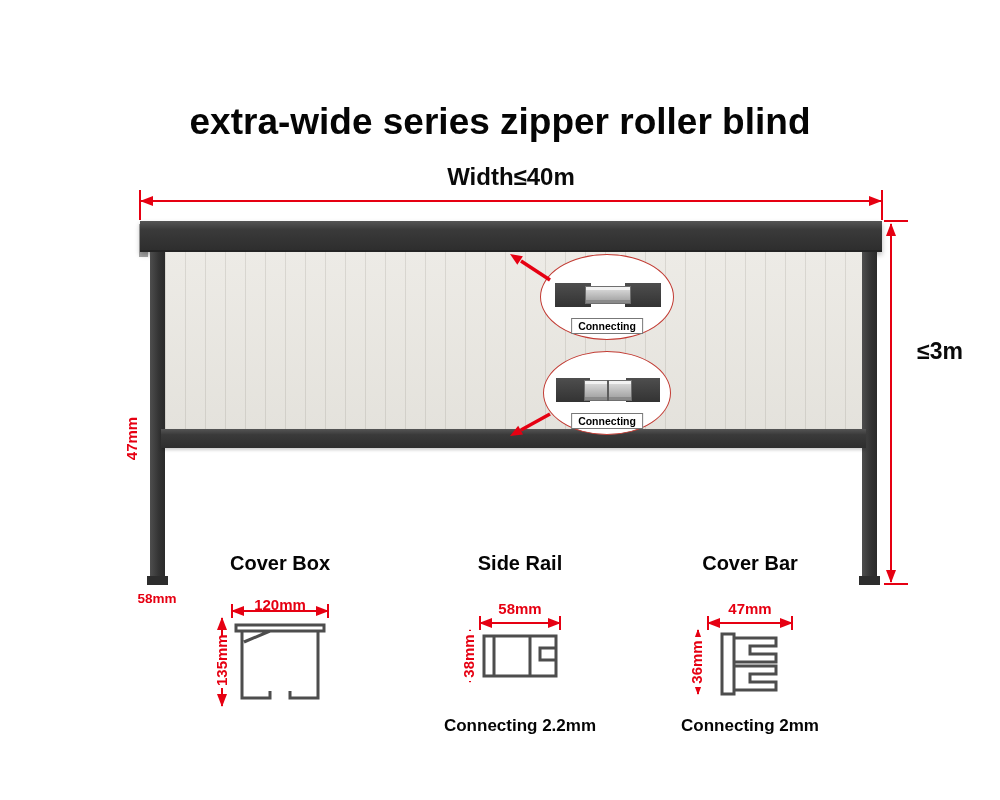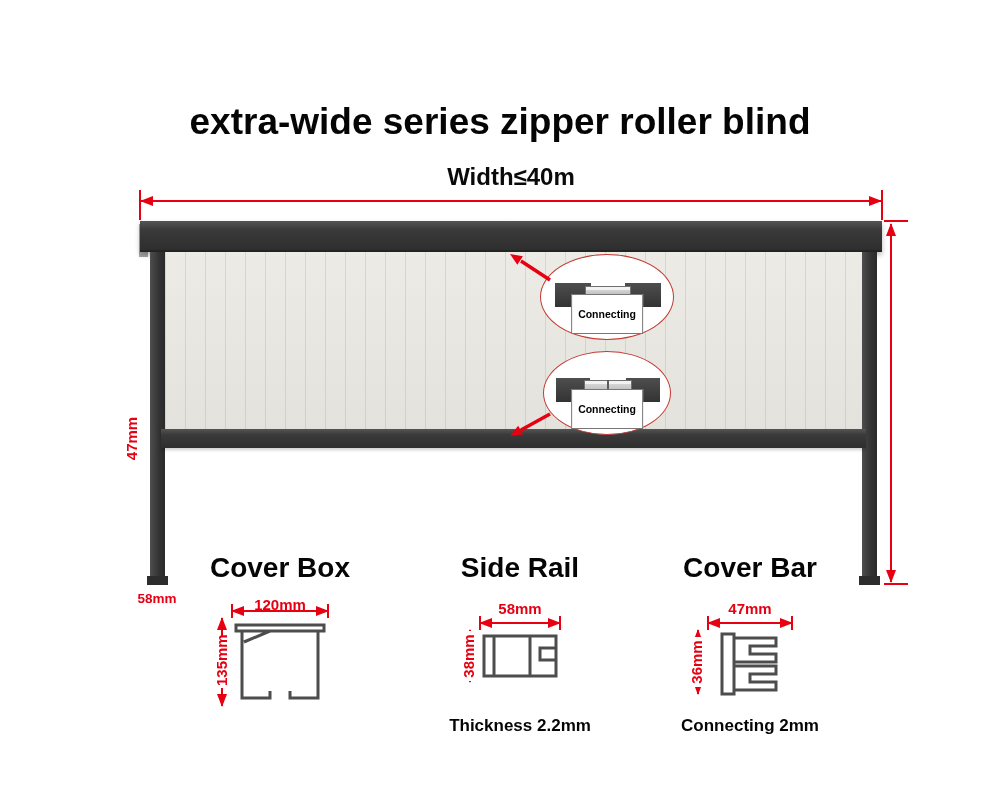--- a/index.html
+++ b/index.html
@@ -27,28 +27,28 @@
   .varrow::after{bottom:-1px;border-top:13px solid var(--accent-red)}
   .tick{position:absolute;background:var(--accent-red)}
   .vtick{width:2px}
   .htick{height:2px}
   
   .frame{position:absolute;background:linear-gradient(180deg,#555 0%,var(--frame-dark) 30%,#2e2e2e 100%)}
   .railg{background:linear-gradient(90deg,#4e4e4e,#333 60%,#2a2a2a)}
   
   .callout{position:absolute;background:#fff;border:1.5px solid #c23b33;border-radius:50%}
   .chip{position:absolute;left:50%;transform:translateX(-50%);background:#fff;border:1px solid #777;
-        color:#000;font-size:10.5px;font-weight:bold;padding:13px 6px;white-space:nowrap}
+        color:#000;font-size:10.5px;font-weight:bold;padding:1px 6px;white-space:nowrap}
   .jblock{position:absolute;background:linear-gradient(180deg,#4e4e4e,#333)}
   .jmid{position:absolute;background:linear-gradient(180deg,#e0e0e0,#9c9c9c);border:1px solid #6f6f6f;
         box-shadow:inset 0 3px 0 #f2f2f2, inset 0 -3px 0 #8a8a8a}
   .jseam{position:absolute;background:#5c5c5c}
   
   .pgroup{position:absolute;width:200px;height:205px}
-  .pname{position:absolute;left:0;width:100%;text-align:center;font-size:28px;font-weight:bold;color:#050505}
+  .pname{position:absolute;left:0;width:100%;text-align:center;font-size:20px;font-weight:bold;color:#050505}
   .pdim{position:absolute;left:0;width:100%;text-align:center;font-size:15px;font-weight:bold;color:var(--accent-red)}
   .pthick{position:absolute;left:0;width:100%;text-align:center;font-size:17px;font-weight:bold;color:#050505}
   .vdim{position:absolute;font-size:15px;font-weight:bold;color:var(--accent-red);text-align:center;
         background:#fff;transform:rotate(-90deg);padding:0 2px;line-height:16px}
   .psvg{position:absolute}
   svg{display:block}
 </style>
 </head>
 <body>
 
@@ -72,20 +72,21 @@
   <div data-name="rail-foot-left" style="position:absolute;left:147px;top:576px;width:21px;height:9px;background:#2d2d2d"></div>
   <div data-name="rail-foot-right" style="position:absolute;left:859px;top:576px;width:21px;height:9px;background:#2d2d2d"></div>
 
   <div class="lbl red v-rot center" data-name="bottom-bar-height-label" style="left:105px;top:430px;width:52px;font-size:15px">47mm</div>
   <div class="lbl red center" data-name="rail-width-label" style="left:128px;top:591px;width:58px;font-size:13.5px">58mm</div>
 
   <div class="varrow" data-name="height-dimension-arrow" style="left:890px;top:224px;height:358px"></div>
   <div class="tick htick" data-name="dimension-tick" style="left:884px;top:220px;width:24px"></div>
   <div class="tick htick" data-name="dimension-tick" style="left:884px;top:583px;width:24px"></div>
   <div class="lbl black center" data-name="height-dimension-label" style="left:884px;top:336px;width:112px;font-size:23px;line-height:30px">
+    <div data-name="height-value">≤3m</div>
   </div>
 
   <div class="callout" data-name="connecting-callout-top" style="left:540px;top:254px;width:134px;height:86px">
     <div class="jblock" data-name="profile-segment-left" style="left:14px;top:28px;width:36px;height:24px"></div>
     <div class="jblock" data-name="profile-segment-right" style="left:84px;top:28px;width:36px;height:24px"></div>
     <div class="jmid" data-name="connector-plate" style="left:44px;top:31px;width:46px;height:18px"></div>
     <div class="chip" data-name="connecting-label" style="bottom:5px">Connecting</div>
   </div>
   <svg data-name="callout-pointer-arrow-top" style="position:absolute;left:508px;top:252px" width="46" height="32" viewBox="0 0 46 32">
     <line x1="42" y1="28" x2="13" y2="9" style="stroke:var(--accent-red)" stroke-width="3.5"></line>
@@ -121,21 +122,21 @@
     <div class="pname" data-name="profile-title" style="top:0">Side Rail</div>
     <div class="pdim" data-name="profile-width-label" style="top:48px">58mm</div>
     <div class="harrow" data-name="profile-width-arrow" style="left:60px;top:70px;width:80px"></div>
     <div class="tick vtick" data-name="dimension-tick" style="left:59px;top:64px;height:14px"></div>
     <div class="tick vtick" data-name="dimension-tick" style="left:139px;top:64px;height:14px"></div>
     <svg class="psvg" data-name="side-rail-profile-drawing" style="left:60px;top:78px" width="80" height="52" viewBox="0 0 80 52">
       <path d="M4 6 H76 V46 H4 Z M50 6 V46 M14 6 V46 M76 18 H60 V30 H76" fill="none" stroke="#4d4d4d" stroke-width="3"></path>
     </svg>
     <div class="varrow" data-name="profile-height-arrow" style="left:49px;top:78px;height:52px"></div>
     <div class="vdim" data-name="profile-height-label" style="left:24px;top:96px;width:50px">38mm</div>
-    <div class="pthick" data-name="profile-thickness-label" style="top:164px">Thickness 2.2mm</div>
+    <div class="pthick" data-name="profile-thickness-label" style="top:164px">Connecting 2.2mm</div>
   </div>
 
   <div class="pgroup" data-name="profile-group-bottom-bar" style="left:650px;top:552px">
     <div class="pname" data-name="profile-title" style="top:0">Cover Bar</div>
     <div class="pdim" data-name="profile-width-label" style="top:48px">47mm</div>
     <div class="harrow" data-name="profile-width-arrow" style="left:58px;top:70px;width:84px"></div>
     <div class="tick vtick" data-name="dimension-tick" style="left:57px;top:64px;height:14px"></div>
     <div class="tick vtick" data-name="dimension-tick" style="left:141px;top:64px;height:14px"></div>
     <svg class="psvg" data-name="bottom-bar-profile-drawing" style="left:58px;top:78px" width="84" height="68" viewBox="0 0 84 68">
       <path d="M14 4 H26 V64 H14 Z M26 8 H68 V16 H42 V24 H68 V32 H26 Z M26 36 H68 V44 H42 V52 H68 V60 H26 Z" fill="none" stroke="#4d4d4d" stroke-width="3"></path>

